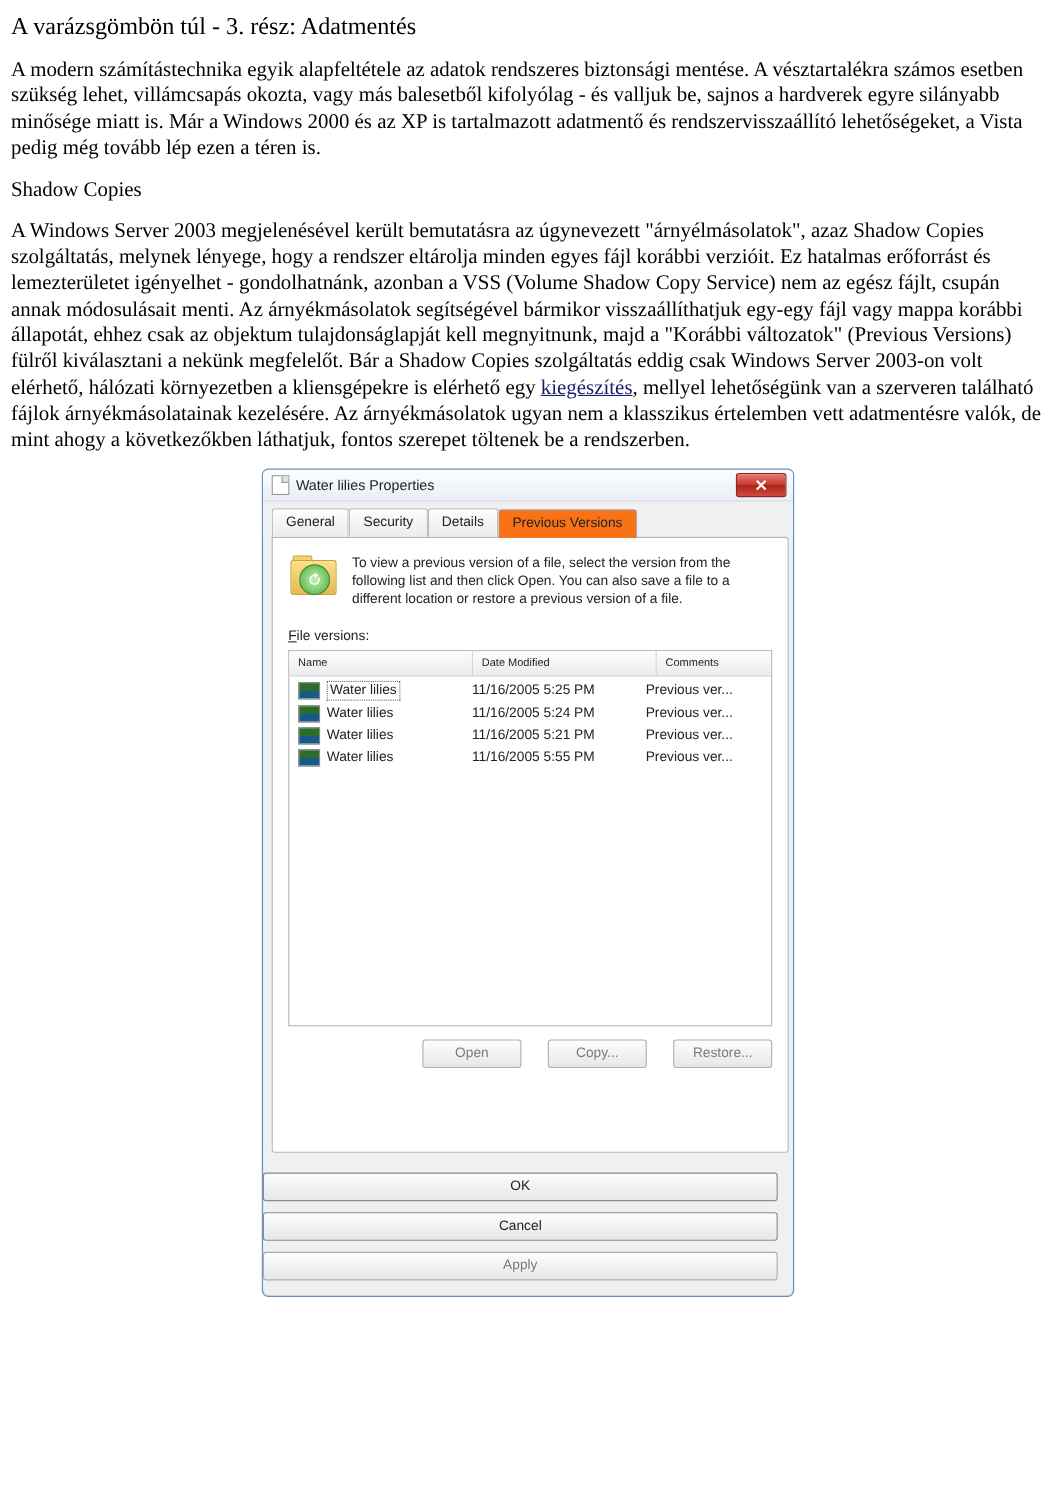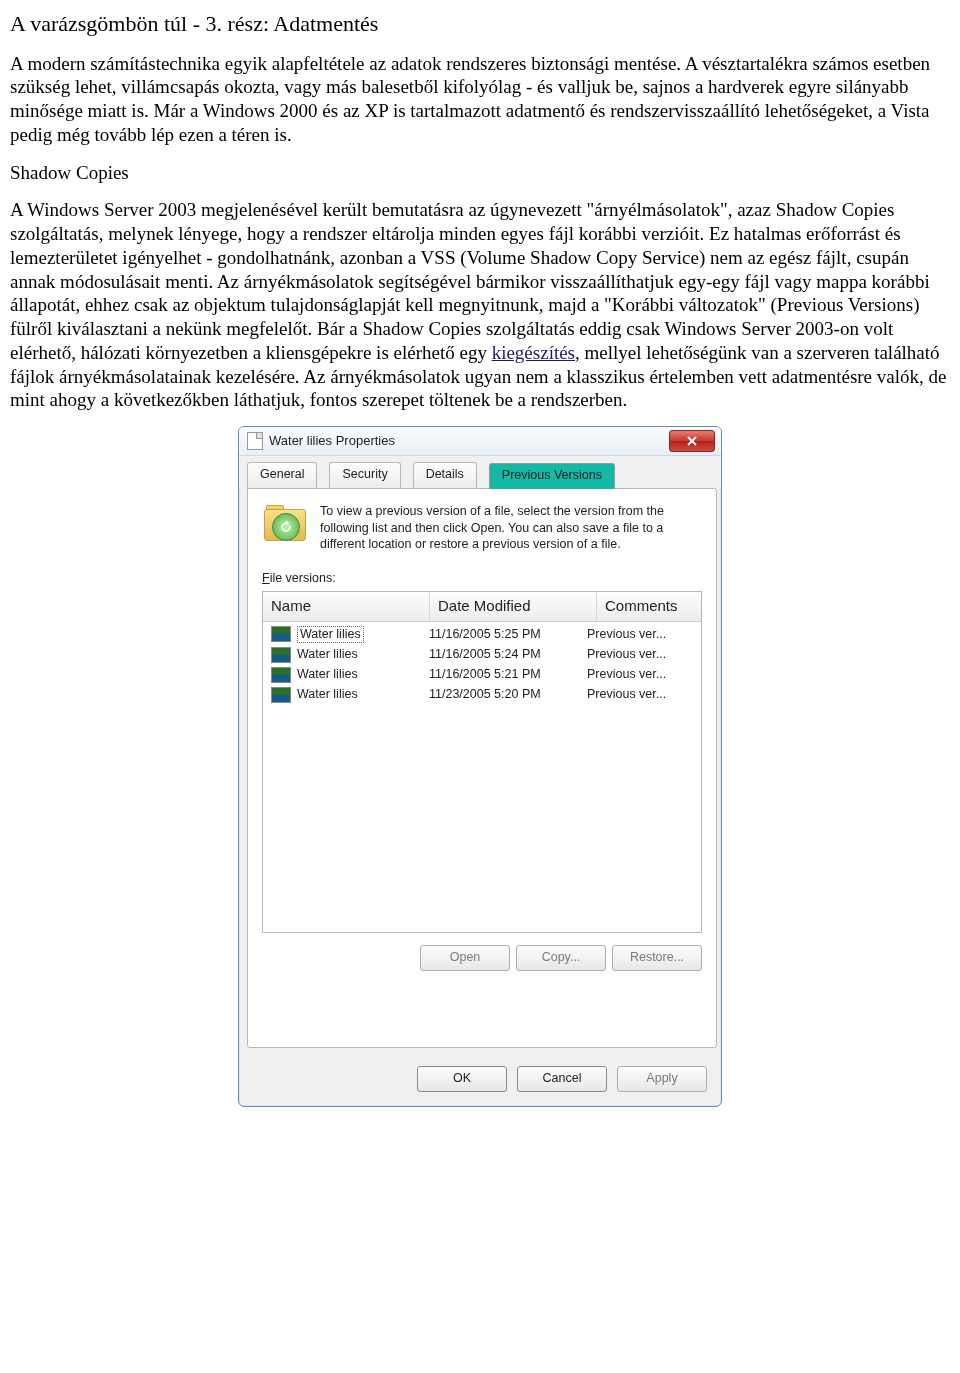--- a/index.html
+++ b/index.html
@@ -75,26 +75,26 @@
     gap:0;
     padding: 6px 8px 0 8px;
     background:#f0f0f0;
   }
   .tab {
     padding: 4px 12px 5px 12px;
     border: 1px solid #b7b7b7;
     border-bottom: none;
     background: linear-gradient(#fdfdfd,#ececec);
     border-radius: 3px 3px 0 0;
-    margin-right: 12px;
+    margin-right: 0;
     color:#222;
     font-size:12.5px;
   }
   .tab.active {
-    background:#14b8a6;
+    background:#f97316;
     position:relative;
     top:1px;
     border-color:#9a9a9a;
   }
   .tabbody {
     margin: 0 4px 8px 8px;
     border: 1px solid #b7b7b7;
     background:#fff;
     padding: 14px 14px 14px 14px;
     border-radius: 0 3px 3px 3px;
@@ -121,21 +121,21 @@
   .listview {
     border:1px solid #b7b7b7;
     height:340px;
     background:#fff;
     overflow:hidden;
   }
   .lv-header {
     display:flex;
     background:linear-gradient(#fdfdfd,#ececec);
     border-bottom:1px solid #cdcdcd;
-    font-size:15px;
+    font-size:10px;
   }
   .lv-header div {
     padding:5px 8px;
     border-right:1px solid #d5d5d5;
   }
   .col-name { width:150px; }
   .col-date { width:150px; }
   .col-comm { flex:1; border-right:none !important; }
   .lv-rows { padding-top:2px; }
   .lv-row {
@@ -152,34 +152,35 @@
     padding:0 2px;
   }
   .thumb {
     width:18px; height:14px;
     background:linear-gradient(#2a6e2a 0 50%, #145a8a 50% 100%);
     border:1px solid #888;
     flex:0 0 18px;
   }
 
   .row-buttons {
-    display:flex; justify-content:flex-end; gap:6px; margin-top:12px;
+    display:flex; justify-content:flex-end; gap:24px; margin-top:12px;
   }
   .vbtn {
     min-width:88px; height:24px;
     border:1px solid #adadad;
     border-radius:3px;
     background:linear-gradient(#fdfdfd,#e7e7e7);
     color:#7a7a7a;
     font-size:12.5px;
     display:flex; align-items:center; justify-content:center;
   }
   .dlg-footer {
     display:flex; justify-content:flex-end; gap:10px;
     padding: 10px 14px 14px 0;
+    flex-direction: column;
   }
   .vbtn.enabled { color:#222; border-color:#8a8a8a; }
 </style>
 </head>
 <body>
 
 <h1 class="article-title">A varázsgömbön túl - 3. rész: Adatmentés</h1>
 
 <p>A modern számítástechnika egyik alapfeltétele az adatok rendszeres biztonsági mentése. A vésztartalékra számos esetben szükség lehet, villámcsapás okozta, vagy más balesetből kifolyólag - és valljuk be, sajnos a hardverek egyre silányabb minősége miatt is. Már a Windows 2000 és az XP is tartalmazott adatmentő és rendszervisszaállító lehetőségeket, a Vista pedig még tovább lép ezen a téren is.</p>
 
@@ -257,21 +258,21 @@
                 <span class="nametext">Water lilies</span>
               </div>
             <div class="c-date">11/16/2005 5:21 PM</div>
             <div class="c-comm">Previous ver...</div>
           </div>
           <div class="lv-row">
             <div class="c-name">
                 <span class="thumb"></span>
                 <span class="nametext">Water lilies</span>
               </div>
-            <div class="c-date">11/23/2005 5:20 PM</div>
+            <div class="c-date">11/16/2005 5:55 PM</div>
             <div class="c-comm">Previous ver...</div>
           </div>
         </div>
       </div>
 
       <div class="row-buttons">
         <div class="vbtn">Open</div>
         <div class="vbtn">Copy...</div>
         <div class="vbtn">Restore...</div>
       </div>

